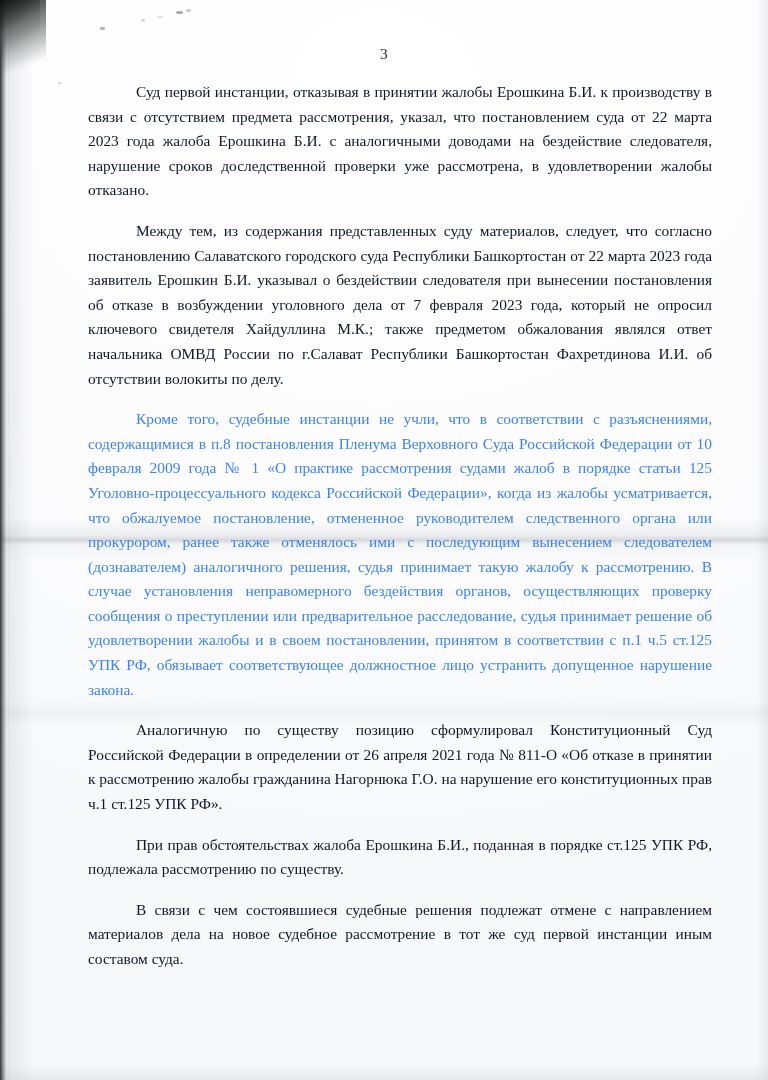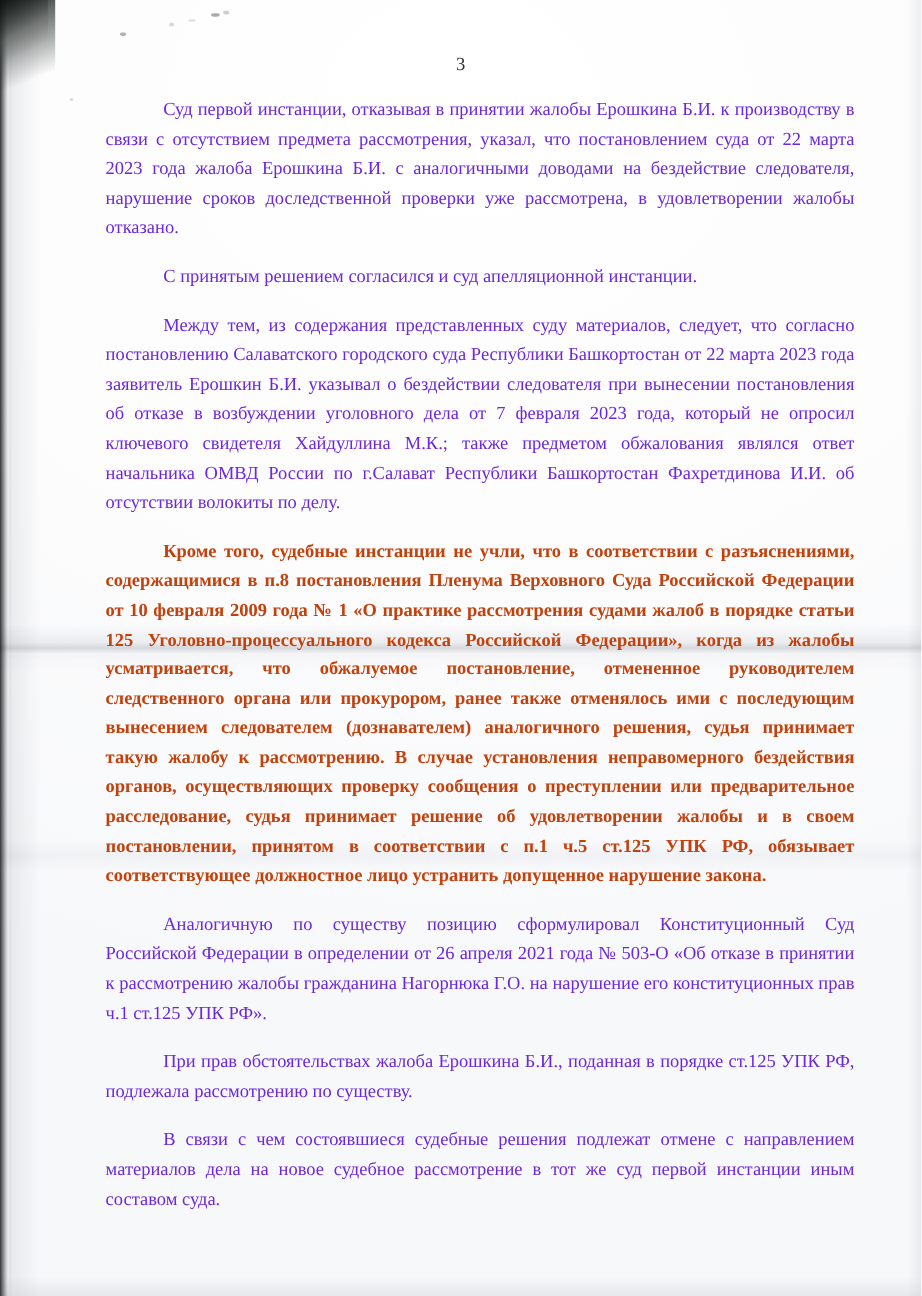--- a/index.html
+++ b/index.html
@@ -152,26 +152,26 @@
   }
 
   .para {
     text-align: justify;
     text-justify: inter-word;
     text-indent: 48px;
     font-size: 15.4px;
     line-height: 24.6px;
     margin: 0 0 16px 0;
     hyphens: none;
-    color: #6d28d9;
+    color: #0f172a;
   }
   .para:last-child { margin-bottom: 0; }
 
   
-  .para.faded { color: #c2410c; font-weight: bold; }
+  .para.faded { color: #3b82f6; }
 </style>
 </head>
 <body>
 
 <div class="page">
 
   <div class="paper-bg"></div>
 
   <div class="scan-edge-left-soft"></div>
   <div class="scan-edge-left"></div>
@@ -189,23 +189,22 @@
   <div class="speck" style="left:176px; top:11px; width:7px; height:3px; opacity:.6;"></div>
   <div class="speck" style="left:186px; top:9px; width:5px; height:3px; opacity:.35;"></div>
   <div class="speck" style="left:58px; top:82px; width:3px; height:2px; opacity:.3;"></div>
 
   <div class="content">
 
     <div class="page-number">3</div>
 
     <div class="body-text">
       <p class="para">Суд первой инстанции, отказывая в принятии жалобы Ерошкина Б.И. к производству в связи с отсутствием предмета рассмотрения, указал, что постановлением суда от 22 марта 2023 года жалоба Ерошкина Б.И. с аналогичными доводами на бездействие следователя, нарушение сроков доследственной проверки уже рассмотрена, в удовлетворении жалобы отказано.</p>
-      <p class="para">С принятым решением согласился и суд апелляционной инстанции.</p>
       <p class="para">Между тем, из содержания представленных суду материалов, следует, что согласно постановлению Салаватского городского суда Республики Башкортостан от 22 марта 2023 года заявитель Ерошкин Б.И. указывал о бездействии следователя при вынесении постановления об отказе в возбуждении уголовного дела от 7 февраля 2023 года, который не опросил ключевого свидетеля Хайдуллина М.К.; также предметом обжалования являлся ответ начальника ОМВД России по г.Салават Республики Башкортостан Фахретдинова И.И. об отсутствии волокиты по делу.</p>
       <p class="para faded">Кроме того, судебные инстанции не учли, что в соответствии с разъяснениями, содержащимися в п.8 постановления Пленума Верховного Суда Российской Федерации от 10 февраля 2009 года № 1 «О практике рассмотрения судами жалоб в порядке статьи 125 Уголовно-процессуального кодекса Российской Федерации», когда из жалобы усматривается, что обжалуемое постановление, отмененное руководителем следственного органа или прокурором, ранее также отменялось ими с последующим вынесением следователем (дознавателем) аналогичного решения, судья принимает такую жалобу к рассмотрению. В случае установления неправомерного бездействия органов, осуществляющих проверку сообщения о преступлении или предварительное расследование, судья принимает решение об удовлетворении жалобы и в своем постановлении, принятом в соответствии с п.1 ч.5 ст.125 УПК РФ, обязывает соответствующее должностное лицо устранить допущенное нарушение закона.</p>
-      <p class="para">Аналогичную по существу позицию сформулировал Конституционный Суд Российской Федерации в определении от 26 апреля 2021 года № 503-О «Об отказе в принятии к рассмотрению жалобы гражданина Нагорнюка Г.О. на нарушение его конституционных прав ч.1 ст.125 УПК РФ».</p>
+      <p class="para">Аналогичную по существу позицию сформулировал Конституционный Суд Российской Федерации в определении от 26 апреля 2021 года № 811-О «Об отказе в принятии к рассмотрению жалобы гражданина Нагорнюка Г.О. на нарушение его конституционных прав ч.1 ст.125 УПК РФ».</p>
       <p class="para">При прав обстоятельствах жалоба Ерошкина Б.И., поданная в порядке ст.125 УПК РФ, подлежала рассмотрению по существу.</p>
       <p class="para">В связи с чем состоявшиеся судебные решения подлежат отмене с направлением материалов дела на новое судебное рассмотрение в тот же суд первой инстанции иным составом суда.</p>
 
     </div>
 
   </div>
 </div>
 
 </body></html>

